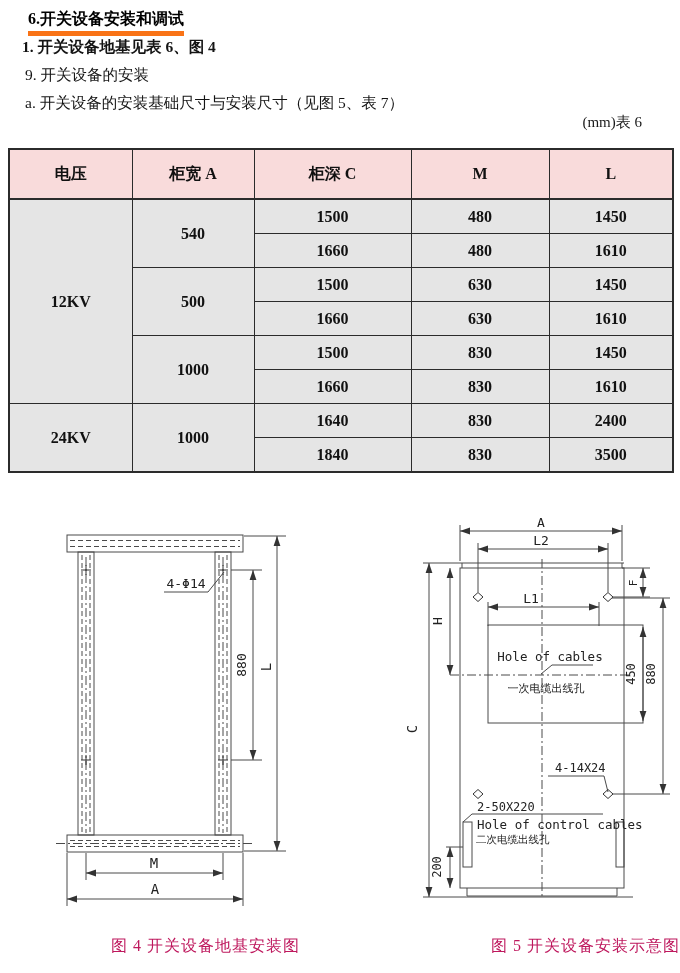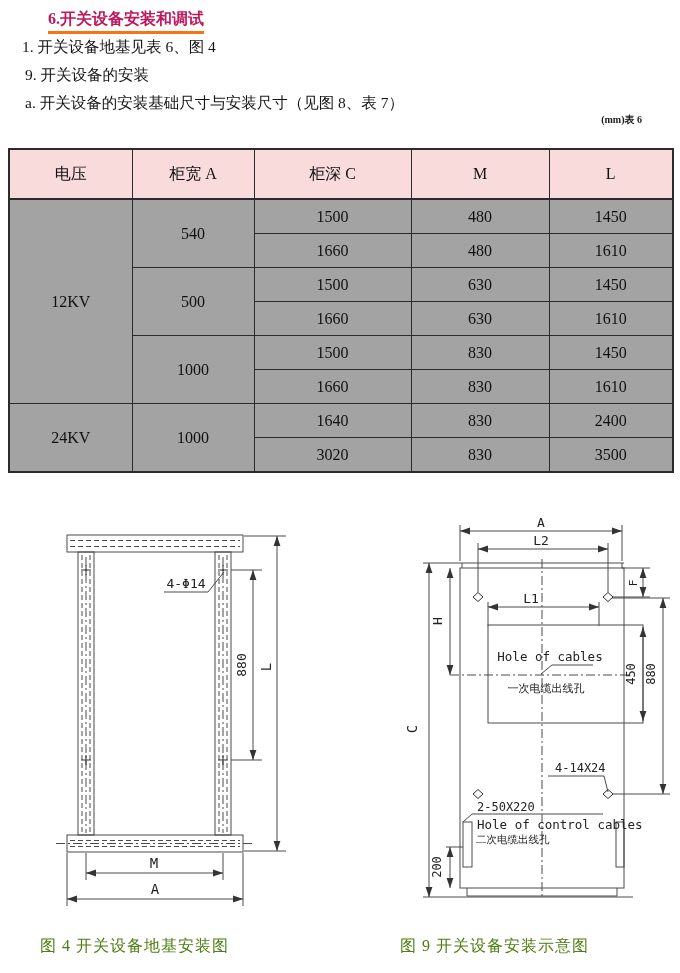--- a/index.html
+++ b/index.html
@@ -4,59 +4,59 @@
 <style>
   html,body{margin:0;padding:0;}
   body{
     width:680px;height:973px;position:relative;background:#ffffff;
     font-family:"Liberation Serif","DejaVu Serif",serif;color:#1a1a1a;
     overflow:hidden;
   }
   .abs{position:absolute;}
   
   .doc-title{
-    left:28px;top:9px;font-size:16px;font-weight:bold;color:#be185d;
-    border-bottom:3px solid #f97316;padding-bottom:1px;margin-left:20px;
+    left:28px;top:9px;font-size:16px;font-weight:bold;color:#000000;
+    border-bottom:5px solid #f97316;padding-bottom:1px;
   }
   .doc-line{font-size:15.5px;color:#141414;}
-  .line1{left:22px;top:37px;}
+  .line1{left:22px;top:37px;font-weight:bold;}
   .line2{left:25px;top:65px;}
   .line3{left:25px;top:93px;}
-  .unit-note{right:38px;top:113px;font-size:10px;font-weight:bold;}
+  .unit-note{right:38px;top:113px;font-size:15px;}
   
   table.spec{
     position:absolute;left:8px;top:148px;width:664px;
     border-collapse:collapse;table-layout:fixed;
     font-size:16px;color:#111;
   }
   table.spec th,table.spec td{
     border:1px solid #2b2b2b;text-align:center;vertical-align:middle;
-    padding:0;font-weight:normal;
+    padding:0;font-weight:bold;
   }
   table.spec{border:2px solid #2b2b2b;}
   table.spec th{height:48px;background:#f9dbdb;border-bottom:2px solid #2b2b2b;}
-  table.spec td{height:33px;background:#a3a3a3;margin-left:31px;}
+  table.spec td{height:33px;background:#e5e5e5;margin-left:31px;}
   
   svg text{fill:#222;}
   .cad{font-family:"DejaVu Sans Mono",monospace;}
   .zh{font-family:"Liberation Serif","DejaVu Serif",serif;}
   .fig-caption{
-    font-size:16px;color:#4d7c0f;text-align:left;top:936px;
+    font-size:16px;color:#be185d;text-align:right;top:936px;
     letter-spacing:1px;
   }
   .cap4{left:40px;width:260px;}
   .cap5{left:400px;width:280px;}
 </style>
 </head>
 <body>
 
 <div class="abs doc-title">6.开关设备安装和调试</div>
 <div class="abs doc-line line1">1. 开关设备地基见表 6、图 4</div>
 <div class="abs doc-line line2">9. 开关设备的安装</div>
-<div class="abs doc-line line3">a. 开关设备的安装基础尺寸与安装尺寸（见图 8、表 7）</div>
+<div class="abs doc-line line3">a. 开关设备的安装基础尺寸与安装尺寸（见图 5、表 7）</div>
 <div class="abs unit-note">(mm)表 6</div>
 
 <table class="spec">
   <colgroup>
     <col style="width:123px">
       <col style="width:122px">
       <col style="width:157px">
     <col style="width:138px">
       <col style="width:124px">
   </colgroup>
@@ -105,21 +105,21 @@
       <td>1610</td>
     </tr>
     <tr>
       <td rowspan="2">24KV</td>
       <td rowspan="2">1000</td>
       <td>1640</td>
       <td>830</td>
       <td>2400</td>
     </tr>
     <tr>
-      <td>3020</td>
+      <td>1840</td>
       <td>830</td>
       <td>3500</td>
     </tr>
   </tbody>
 </table>
 
 <svg class="abs" style="left:40px;top:515px;" width="260" height="400" viewBox="0 0 260 400">
   <defs>
     <marker id="arr4" viewBox="0 0 10 10" refX="10" refY="5" markerWidth="10" markerHeight="10" orient="auto-start-reverse">
       <path d="M0,1.6 L10,5 L0,8.4 Z" fill="#333"></path>
@@ -313,13 +313,13 @@
   <text class="cad" x="235" y="159" font-size="12" text-anchor="middle" transform="rotate(-90 235 159)">450</text>
   <text class="cad" x="255" y="159" font-size="12" text-anchor="middle" transform="rotate(-90 255 159)">880</text>
   <text class="cad" x="155" y="257" font-size="12">4-14X24</text>
   <text class="cad" x="77" y="296" font-size="12">2-50X220</text>
   <text class="cad" x="77" y="314" font-size="12.5">Hole of control cables</text>
   <text class="zh" x="76" y="328" font-size="10.5">二次电缆出线孔</text>
   <text class="cad" x="41" y="352" font-size="12" text-anchor="middle" transform="rotate(-90 41 352)">200</text>
 </svg>
 
 <div class="abs fig-caption cap4">图 4 开关设备地基安装图</div>
-<div class="abs fig-caption cap5">图 9 开关设备安装示意图</div>
+<div class="abs fig-caption cap5">图 5 开关设备安装示意图</div>
 
 </body></html>

